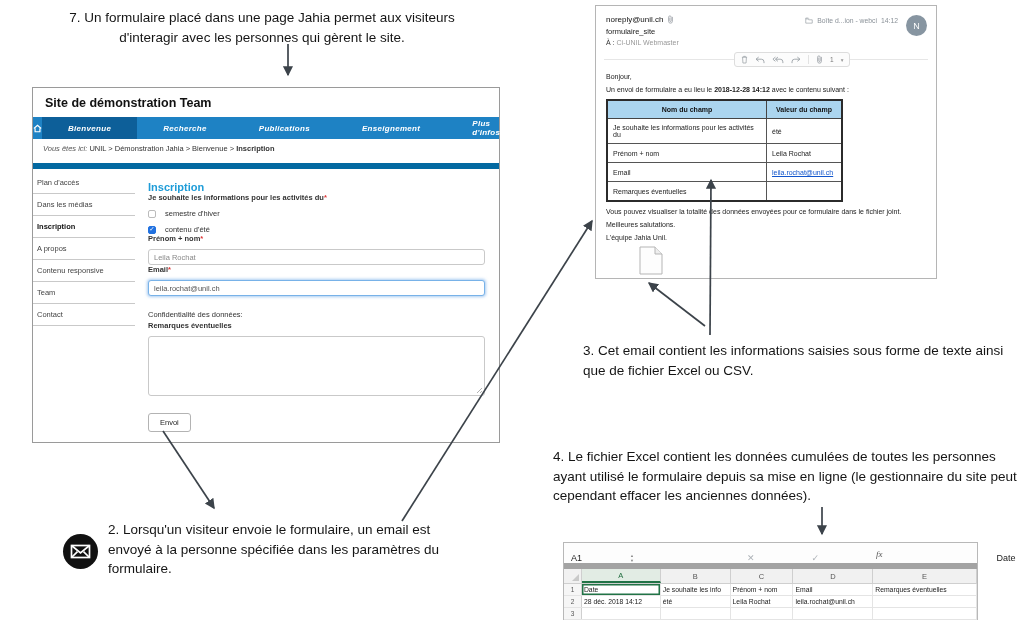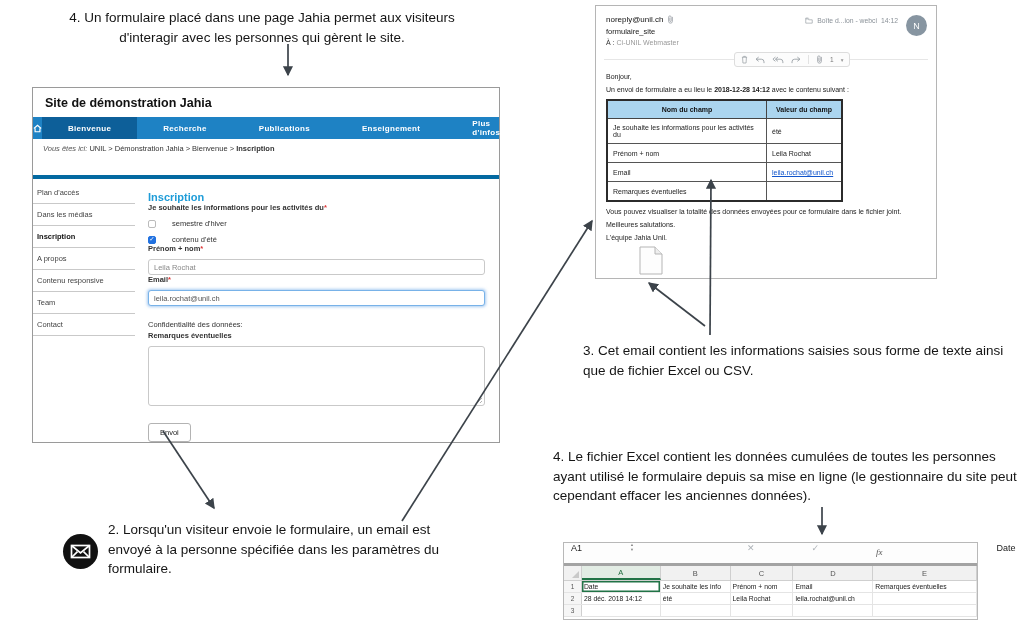--- a/index.html
+++ b/index.html
@@ -16,36 +16,36 @@
 
   
   #arrows{position:absolute;left:0;top:0;width:1020px;height:624px;pointer-events:none;z-index:40;}
 
   
   #bwin{position:absolute;left:32px;top:87px;width:468px;height:356px;background:#fff;
         border:1px solid #9a9a9a;box-sizing:border-box;}
   .bwin-title{padding:8px 12px 7px;font-size:12.5px;font-weight:bold;color:#111;}
   .bnav{height:22px;background:#1e82c4;display:flex;align-items:stretch;}
   .bnav-home{width:26px;display:flex;align-items:center;justify-content:center;}
-  .bnav-item{padding:0 26px;display:flex;align-items:center;color:#fff;font-size:8px;font-weight:bold;letter-spacing:.3px;}
+  .bnav-item{padding:0 26px;display:flex;align-items:center;color:#fff;font-size:8px;font-weight:bold;letter-spacing:.3px;font-style:italic;}
   .bnav-item.active{background:#0d5f99;}
   .bnav-caret{margin-left:3px;font-size:7px;}
-  .bcrumb{padding:5px 10px 22px;font-size:7.5px;color:#333;border-bottom:4px solid #0369a1;}
+  .bcrumb{padding:5px 10px 10px;font-size:7.5px;color:#333;border-bottom:6px solid #0369a1;}
   .bcrumb .pfx{font-style:italic;color:#555;}
   .bcrumb .cur{font-weight:bold;}
   .bbody{display:flex;}
   .bside{width:104px;padding-top:3px;}
   .bside-item{padding:6px 6px 6px 4px;font-size:7.5px;color:#444;border-bottom:1px solid #c9c9c9;}
   .bside-item.active{font-weight:bold;color:#111;}
   .bmain{flex:1;padding:0 14px 0 13px;}
   .page-title{margin-top:12px;color:#1e9cd8;font-weight:bold;font-size:11px;}
   .section-title{margin-top:15px;font-size:9.5px;font-weight:bold;color:#222;}
   .flabel{font-size:7.5px;font-weight:bold;color:#333;}
   .req{color:#d33;}
-  .chk-row{margin-top:7px;display:flex;gap:16px;align-items:center;font-size:7.5px;color:#333;}
+  .chk-row{margin-top:7px;display:flex;gap:9px;align-items:center;font-size:7.5px;color:#333;}
   .chk{width:8px;height:8px;border:1px solid #bbb;border-radius:2px;background:#fff;box-sizing:border-box;
        display:flex;align-items:center;justify-content:center;}
   .chk.checked{background:#2272e0;border-color:#2272e0;color:#fff;font-size:6.5px;line-height:1;}
   .tinput{display:block;margin-top:6px;width:337px;height:16px;border:1px solid #c9c9c9;border-radius:3px;
           font-size:7.5px;color:#888;padding:0 5px;background:#fff;box-sizing:border-box;
           font-family:"Liberation Sans",sans-serif;outline:none;}
   .tinput.focused{border-color:#78b2e8;box-shadow:0 0 3px 1px rgba(96,160,230,.55);color:#555;}
   .privacy{margin-top:13px;font-size:7.5px;color:#333;line-height:1.55;}
   .tarea{position:relative;margin-top:6px;width:337px;height:60px;border:1px solid #c9c9c9;border-radius:3px;
          background:#fff;box-sizing:border-box;}
@@ -78,21 +78,21 @@
              padding:5px 4px;text-align:center;}
   .etable td{border:1px solid #555;padding:5px 5px;font-size:7px;color:#222;height:8px;}
   .etable .c1{width:150px;}
   .etable .c2{width:66px;}
   .elink{color:#1155cc;text-decoration:underline;}
   .eattach{margin:5px 0 0 16px;width:58px;text-align:center;}
 
   
   #xwin{position:absolute;left:563px;top:542px;width:415px;height:78px;background:#fff;
         border:1px solid #b8b8b8;box-sizing:border-box;font-size:7px;}
-  .xformula{height:20px;display:flex;align-items:flex-start;border-bottom:3px solid #a3a3a3;background:#fdfdfd;gap:48px;}
+  .xformula{height:20px;display:flex;align-items:flex-end;border-bottom:6px solid #a3a3a3;background:#fdfdfd;gap:48px;}
   .xref{width:24px;padding-left:7px;font-size:9px;color:#222;}
   .xstep{display:flex;flex-direction:column;line-height:1;gap:1px;font-size:4px;color:#888;margin-right:8px;}
   .xvdiv{width:1px;height:13px;background:#ddd;}
   .xicon{font-size:9px;color:#aeb3b8;margin:0 0 0 9px;}
   .xfx{font-family:Liberation Serif, serif;font-style:italic;font-size:9px;color:#555;margin:4px 9px;}
   .xval{font-size:9px;color:#222;margin-left:9px;}
   .xhead{display:flex;height:14px;background:#f1f1f1;border-bottom:1px solid #cfcfcf;}
   .xcorner{width:18px;border-right:1px solid #cfcfcf;box-sizing:border-box;position:relative;background:#f1f1f1;}
   .xcorner:after{content:"";position:absolute;right:2px;bottom:2px;border-style:solid;border-width:0 0 7px 7px;
                  border-color:transparent transparent #c9c9c9 transparent;}
@@ -119,35 +119,35 @@
       </marker>
     </defs>
     <line x1="288" y1="44" x2="288" y2="75" stroke="#3c434a" stroke-width="1.7" marker-end="url(#ah)"></line>
     <line x1="163" y1="431" x2="214" y2="508" stroke="#3c434a" stroke-width="1.7" marker-end="url(#ah)"></line>
     <line x1="402" y1="521" x2="592" y2="221" stroke="#3c434a" stroke-width="1.7" marker-end="url(#ah)"></line>
     <line x1="710" y1="335" x2="711" y2="180" stroke="#3c434a" stroke-width="1.7" marker-end="url(#ah)"></line>
     <line x1="705" y1="326" x2="649" y2="283" stroke="#3c434a" stroke-width="1.7" marker-end="url(#ah)"></line>
     <line x1="822" y1="507" x2="822" y2="534" stroke="#3c434a" stroke-width="1.7" marker-end="url(#ah)"></line>
   </svg>
 
-  <div id="ann1" class="ann">4. Un formulaire placé dans une page Jahia permet aux visiteurs d'interagir avec les personnes qui gèrent le site.</div>
+  <div id="ann1" class="ann">7. Un formulaire placé dans une page Jahia permet aux visiteurs d'interagir avec les personnes qui gèrent le site.</div>
   <div id="ann3" class="ann">3. Cet email contient les informations saisies sous forme de texte ainsi que de fichier Excel ou CSV.</div>
   <div id="ann4" class="ann">4. Le fichier Excel contient les données cumulées de toutes les personnes ayant utilisé le formulaire depuis sa mise en ligne (le gestionnaire du site peut cependant effacer les anciennes données).</div>
   <div id="ann2" class="ann">2. Lorsqu'un visiteur envoie le formulaire, un email est envoyé à la personne spécifiée dans les paramètres du formulaire.</div>
   <div id="env-badge">
     <svg viewBox="0 0 37 37" width="37" height="37">
       <circle cx="18.5" cy="18.5" r="17.5" fill="#111"></circle>
       <rect x="9.5" y="12.5" width="18" height="12" fill="none" stroke="#fff" stroke-width="1.7"></rect>
       <path d="M9.5,12.5 L18.5,20 L27.5,12.5" fill="none" stroke="#fff" stroke-width="1.7"></path>
       <path d="M9.5,24.5 L15.5,18.6 M27.5,24.5 L21.5,18.6" fill="none" stroke="#fff" stroke-width="1.7"></path>
     </svg>
   </div>
 
   <div id="bwin">
-    <div class="bwin-title">Site de démonstration Jahia</div>
+    <div class="bwin-title">Site de démonstration Team</div>
 
     <div class="bnav">
       <div class="bnav-home">
         <svg width="9" height="9" viewBox="0 0 10 10">
           <path d="M1,5 L5,1.4 L9,5" fill="none" stroke="#fff" stroke-width="1.3"></path>
           <path d="M2.3,4.6 V8.6 H7.7 V4.6" fill="none" stroke="#fff" stroke-width="1.3"></path>
         </svg>
       </div>
       <div class="bnav-item active">Bienvenue</div>
       <div class="bnav-item">Recherche</div>

